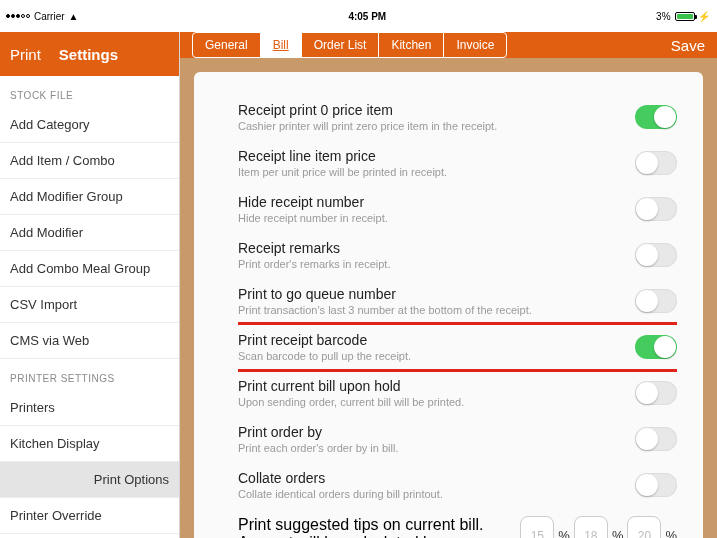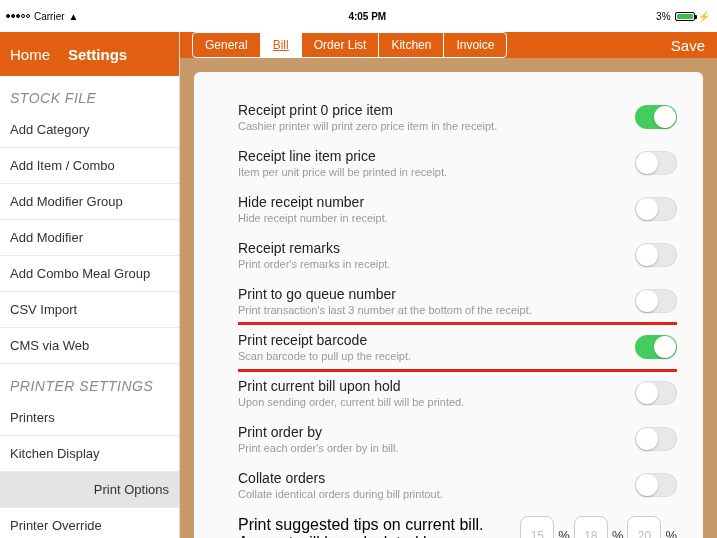--- a/index.html
+++ b/index.html
@@ -12,21 +12,21 @@
   .sb-dots { display:flex; gap:1px; }
   .sb-dots span { width:4px; height:4px; border:1px solid #000; border-radius:50%; }
   .sb-dots span.f { background:#000; }
 
   .app { display:flex; height: calc(538px - 18px); }
   .sidebar { width: 180px; background:#fff; border-right:1px solid #d6d6d6; display:flex; flex-direction:column; }
   .side-header { background:#e15f11; color:#fff; height:44px; display:flex; align-items:center; padding:0 10px; gap:18px; font-size:15px; }
   .side-header .home { font-weight:400; }
   .side-header .settings { font-weight:600; }
   .side-scroll { overflow-y:auto; flex:1; }
-  .side-section { padding: 14px 10px 6px; font-size:14px; letter-spacing:0.5px; color:#8a8a8a; text-transform:uppercase;font-style:italic; }
+  .side-section { padding: 14px 10px 6px; font-size:10px; letter-spacing:0.5px; color:#8a8a8a; text-transform:uppercase; }
   .side-item { font-size:13px; color:#333; padding:10px 10px; border-bottom:1px solid #ececec; background:#fff; cursor:pointer; }
   .side-item.active { background:#e4e4e4;text-align:right; }
 
   .main { flex:1; display:flex; flex-direction:column; background: linear-gradient(#c89a6a,#c89a6a); }
   .main-header { background:#e15f11; height:44px; display:flex; align-items:center; padding:0 12px; justify-content:space-between; }
   .seg { display:flex; border:1px solid #fff; border-radius:4px; overflow:hidden; }
   .seg .tab { color:#fff; font-size:12px; padding:5px 12px; border-right:1px solid #fff; cursor:pointer; }
   .seg .tab:last-child { border-right:none; }
   .seg .tab.active { background:#ffffff; color:#e15f11;text-decoration:underline; }
   .save { color:#ffffff; font-size:15px; cursor:pointer; }
@@ -72,21 +72,21 @@
     <div class="battery">
         <div class="fill"></div>
       </div>
     <span>⚡</span>
   </div>
 </div>
 
 <div class="app">
   <div class="sidebar">
     <div class="side-header">
-      <span class="home">Home</span>
+      <span class="home">Print</span>
       <span class="settings">Settings</span>
     </div>
     <div class="side-scroll" id="side-scroll">
         <div class="side-section">STOCK FILE</div>
         <div class="side-item">Add Category</div>
         <div class="side-item">Add Item / Combo</div>
         <div class="side-item">Add Modifier Group</div>
         <div class="side-item">Add Modifier</div>
         <div class="side-item">Add Combo Meal Group</div>
         <div class="side-item">CSV Import</div>

